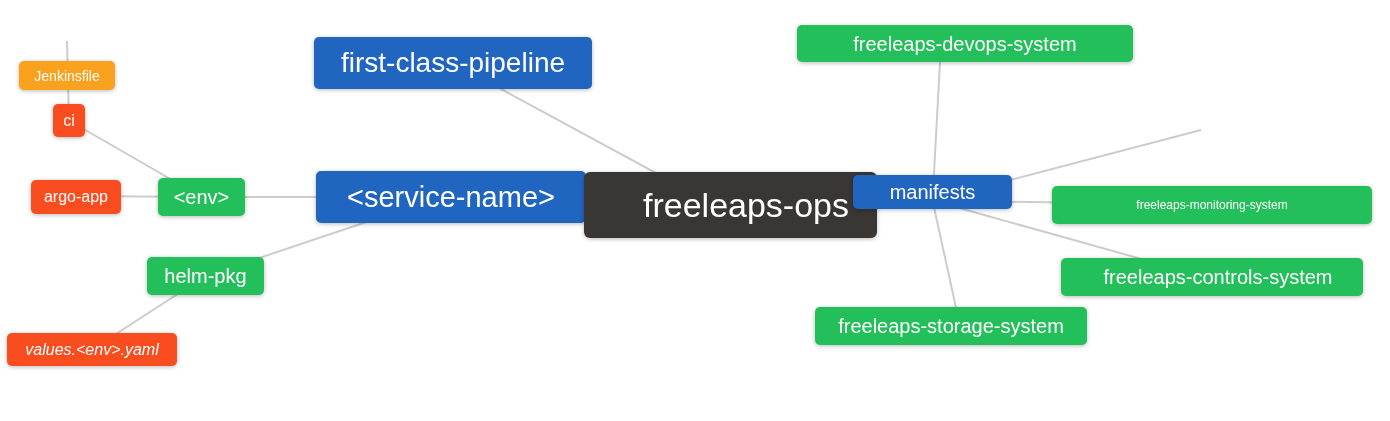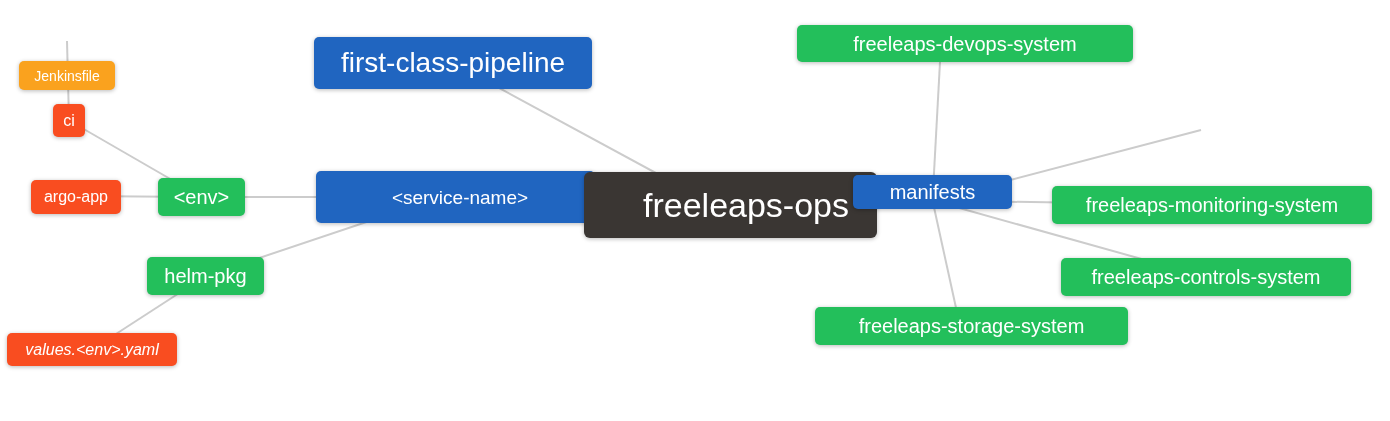--- a/index.html
+++ b/index.html
@@ -36,29 +36,29 @@
     white-space: nowrap;
     cursor: default;
     line-height: 1;
     user-select: none;
   }
   
   #node-jenkinsfile          { left: 19px;   top: 25px;  width: 96px;  height: 29px; font-size: 14px; margin-top: 36px; }
   #node-ci                   { left: 53px;   top: 104px; width: 32px;  height: 33px; font-size: 16px; }
   #node-argo_app             { left: 31px;   top: 180px; width: 90px;  height: 34px; font-size: 16px; }
   #node-env                  { left: 158px;  top: 178px; width: 87px;  height: 38px; font-size: 20px; }
-  #node-service_name         { left: 316px;  top: 171px; width: 270px; height: 52px; font-size: 19px; padding-left: 9px; }
+  #node-service_name         { left: 316px;  top: 171px; width: 270px; height: 52px; font-size: 29px; }
   #node-first_class_pipeline { left: 314px;  top: 37px;  width: 278px; height: 52px; font-size: 28px; }
   #node-freeleaps_ops        { left: 584px;  top: 172px; width: 262px; height: 66px; font-size: 34px; border-radius: 6px; padding-left: 31px; }
   #node-manifests            { left: 853px;  top: 175px; width: 159px; height: 34px; font-size: 20px; }
   #node-devops_system        { left: 797px;  top: 25px;  width: 336px; height: 37px; font-size: 20px; }
   #node-network_system       { left: 1054px; top: 111px; width: 294px; height: 38px; font-size: 20px; }
-  #node-monitoring_system    { left: 1052px; top: 186px; width: 320px; height: 38px; font-size: 20px; }
+  #node-monitoring_system    { left: 1052px; top: 186px; width: 320px; height: 38px; font-size: 12px; }
   #node-controls_system      { left: 1061px; top: 258px; width: 290px; height: 38px; font-size: 20px; }
-  #node-storage_system       { left: 815px;  top: 307px; width: 313px; height: 38px; font-size: 20px; }
+  #node-storage_system       { left: 815px;  top: 307px; width: 272px; height: 38px; font-size: 20px; }
   #node-helm_pkg             { left: 147px;  top: 257px; width: 117px; height: 38px; font-size: 20px; }
   #node-values_yaml          { left: 7px;    top: 333px; width: 170px; height: 33px; font-size: 16px; font-style: italic; }
 </style>
 </head>
 <body>
 
 <div class="canvas">
   <svg id="edge-layer" width="1390" height="421" viewBox="0 0 1390 421" xmlns="http://www.w3.org/2000/svg">
       <line x1="67" y1="41" x2="69" y2="120.5" stroke="#cccccc" stroke-width="2"></line>
       <line x1="69" y1="120.5" x2="201.5" y2="197" stroke="#cccccc" stroke-width="2"></line>
@@ -90,20 +90,20 @@
 
   <div class="node" id="node-freeleaps_ops" style="background: rgb(58, 54, 51);">freeleaps-ops</div>
 
   <div class="node" id="node-manifests" style="background: rgb(32, 101, 192);">manifests</div>
 
   <div class="node" id="node-devops_system" style="background: rgb(35, 191, 91);">freeleaps-devops-system</div>
 
 
   <div class="node" id="node-monitoring_system" style="background: rgb(35, 191, 91);">freeleaps-monitoring-system</div>
 
-  <div class="node" id="node-controls_system" style="background: rgb(35, 191, 91);">freeleaps-controls-system</div>
+  <div class="node" id="node-controls_system" style="background: rgb(35, 191, 91); padding-left: 12px;">freeleaps-controls-system</div>
 
   <div class="node" id="node-storage_system" style="background: rgb(35, 191, 91);">freeleaps-storage-system</div>
 
   <div class="node" id="node-helm_pkg" style="background: rgb(35, 191, 91);">helm-pkg</div>
 
   <div class="node" id="node-values_yaml" style="background: rgb(249, 77, 32);">values.&lt;env&gt;.yaml</div>
 </div>
 
 </body></html>

